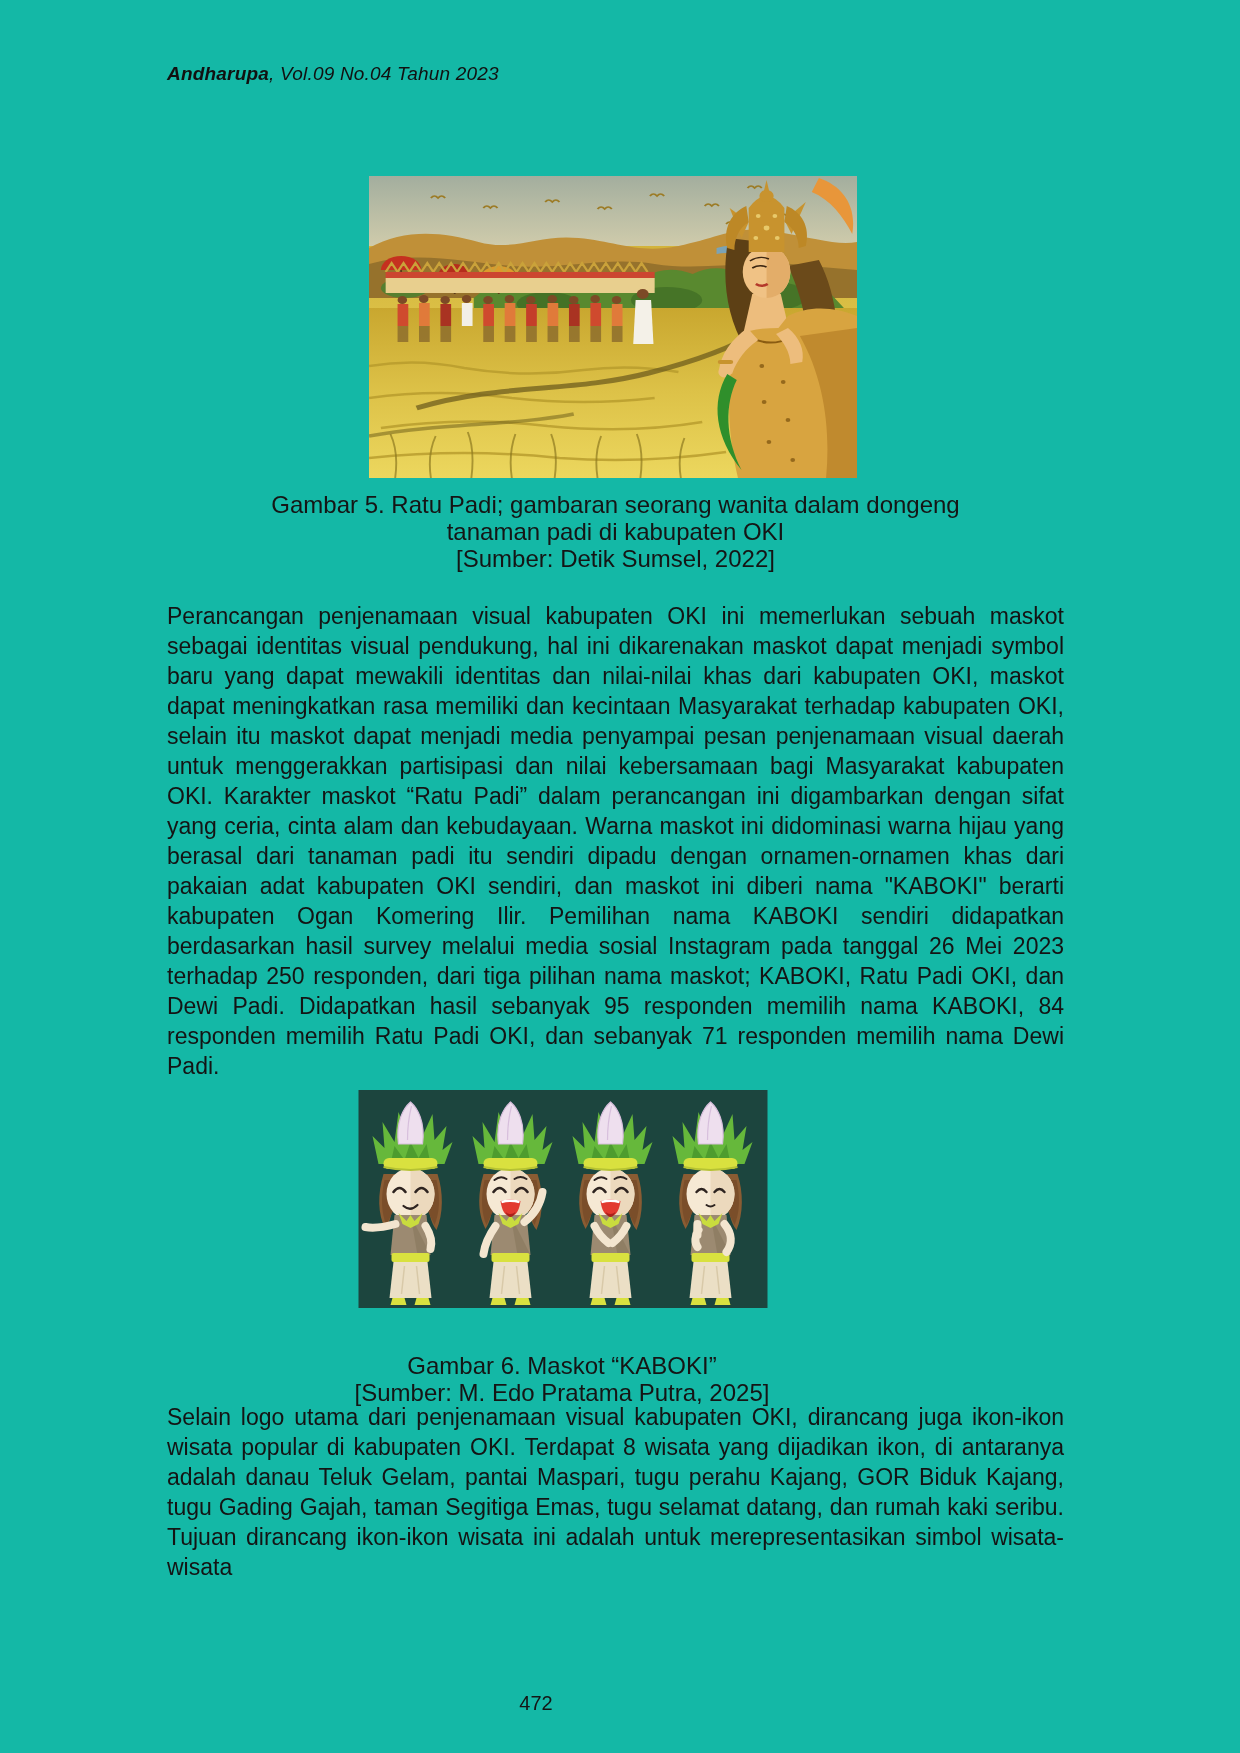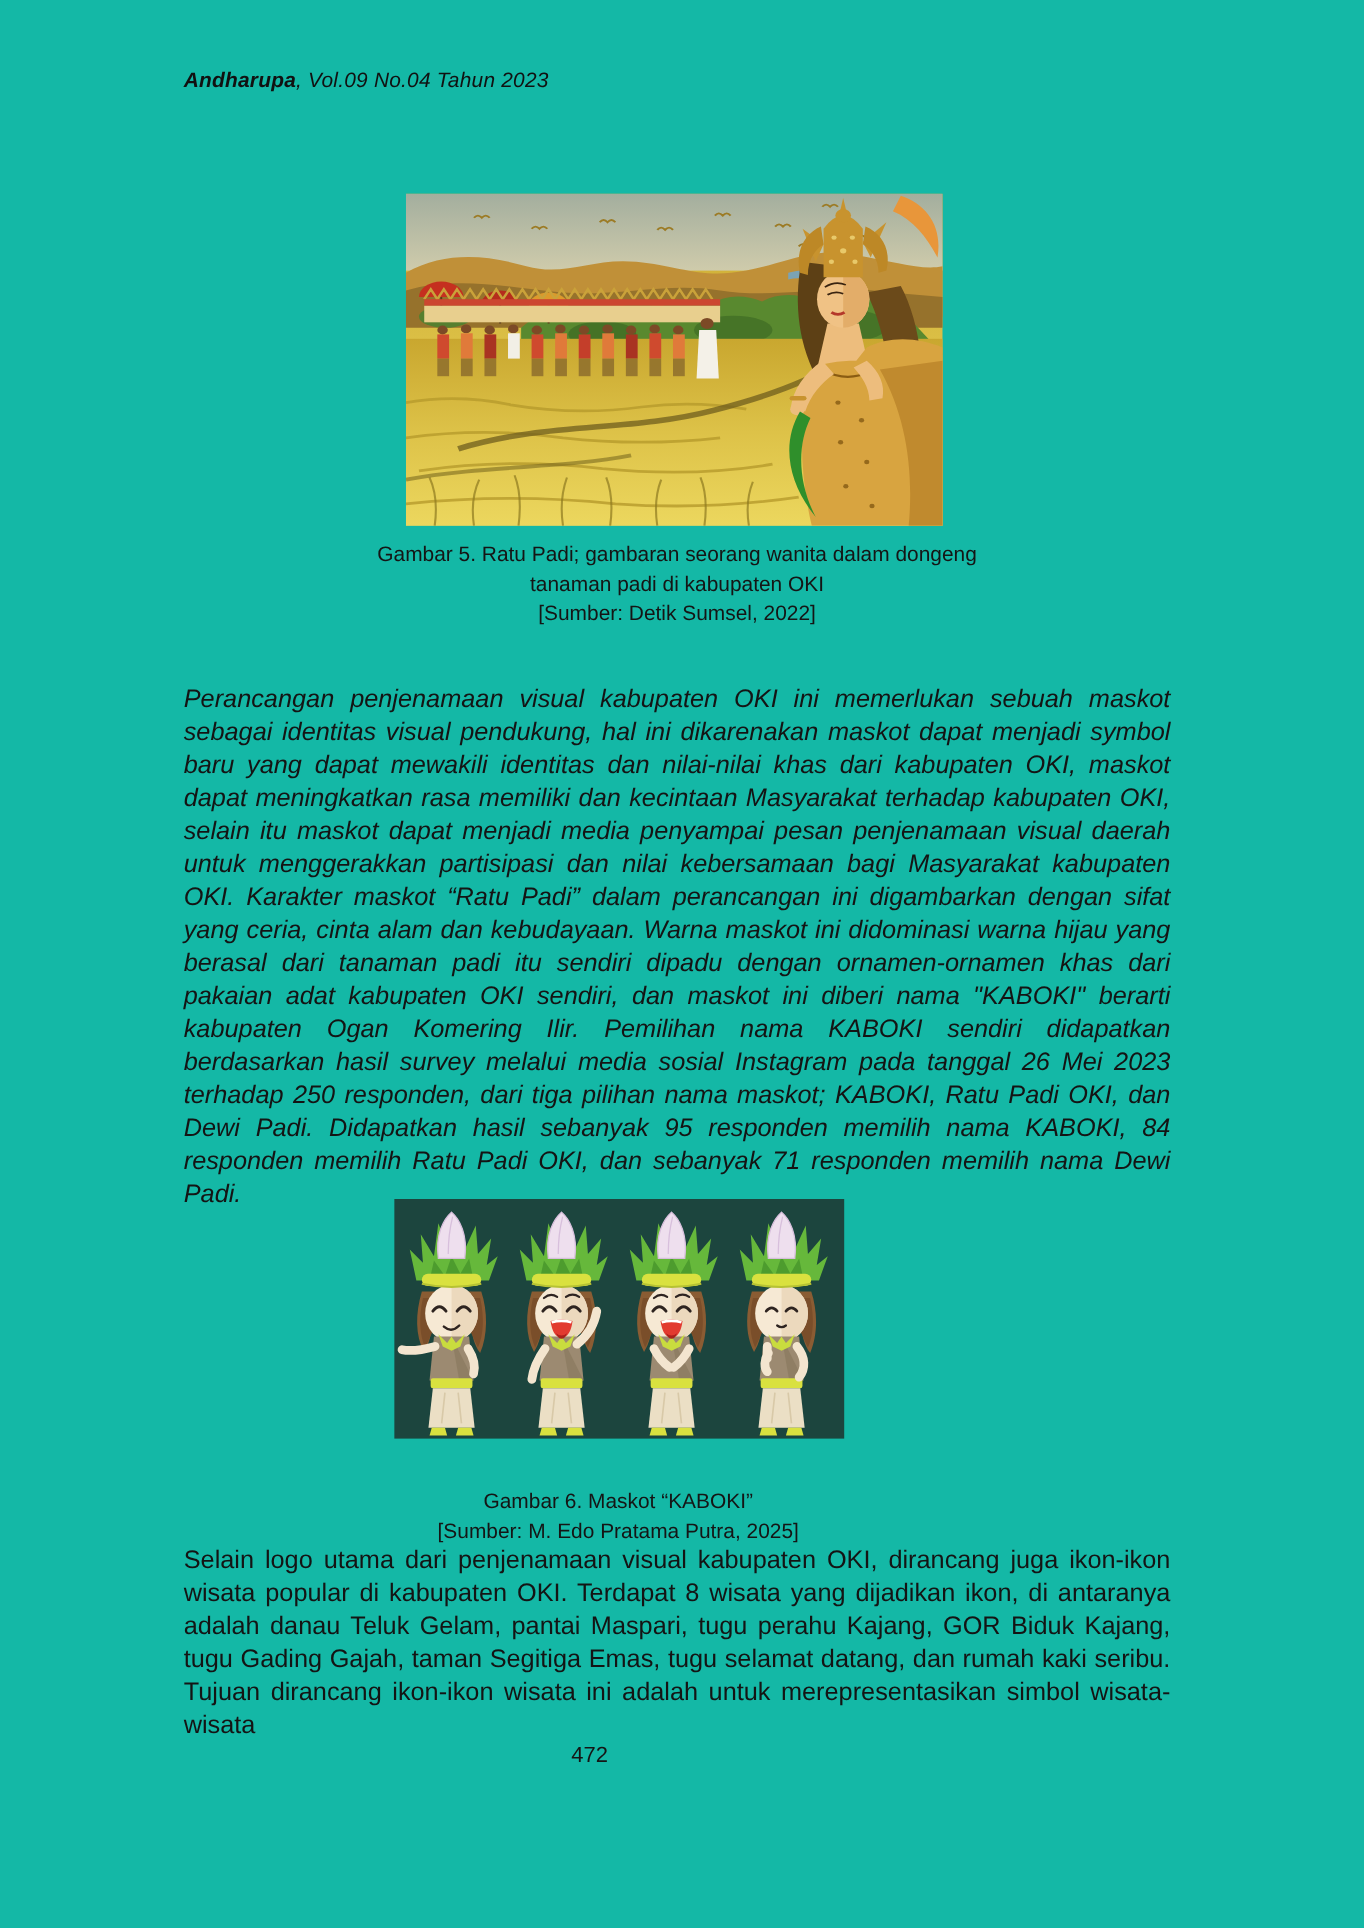--- a/index.html
+++ b/index.html
@@ -9,34 +9,34 @@
     font-family:"Liberation Sans", sans-serif; color:#1b1b1b; overflow:hidden;
   }
   .header {
     position:absolute; left:167px; top:63px; font-size:19px; font-style:italic;
     letter-spacing:0.2px; color:#111;
   }
   .header .journal { font-weight:bold; }
   .fig5 { position:absolute; left:369px; top:176px; width:488px; height:302px; }
   .fig5 svg { display:block; width:488px; height:302px; }
   .caption {
-    position:absolute; text-align:center; font-size:19px; line-height:27px; color:#151515;
+    position:absolute; text-align:center; font-size:24px; line-height:27px; color:#151515;
   }
   .cap5 { left:167px; top:491px; width:897px; }
   .cap6 { left:167px; top:1321px; width:790px;margin-top:31px; }
   .para {
     position:absolute; left:167px; width:897px; font-size:23px; line-height:30px;
     text-align:justify; color:#141414;
   }
-  .para1 { top:620px;font-style:italic; }
+  .para1 { top:601px; }
   .para2 { top:1402px; text-align-last:justify; }
   .fig6 { position:absolute; left:358px; top:1090px; width:410px; height:218px; }
   .fig6 svg { display:block; width:410px; height:218px; }
   .pagenum {
-    position:absolute; left:0; top:1585px; width:1072px; text-align:center;
+    position:absolute; left:0; top:1692px; width:1072px; text-align:center;
     font-size:20px; color:#151515;
   }
 </style>
 </head>
 <body>
 
 <div class="page">
 
   <div class="header">
     <span class="journal">Andharupa</span><span>, Vol.09 No.04 Tahun 2023</span>

